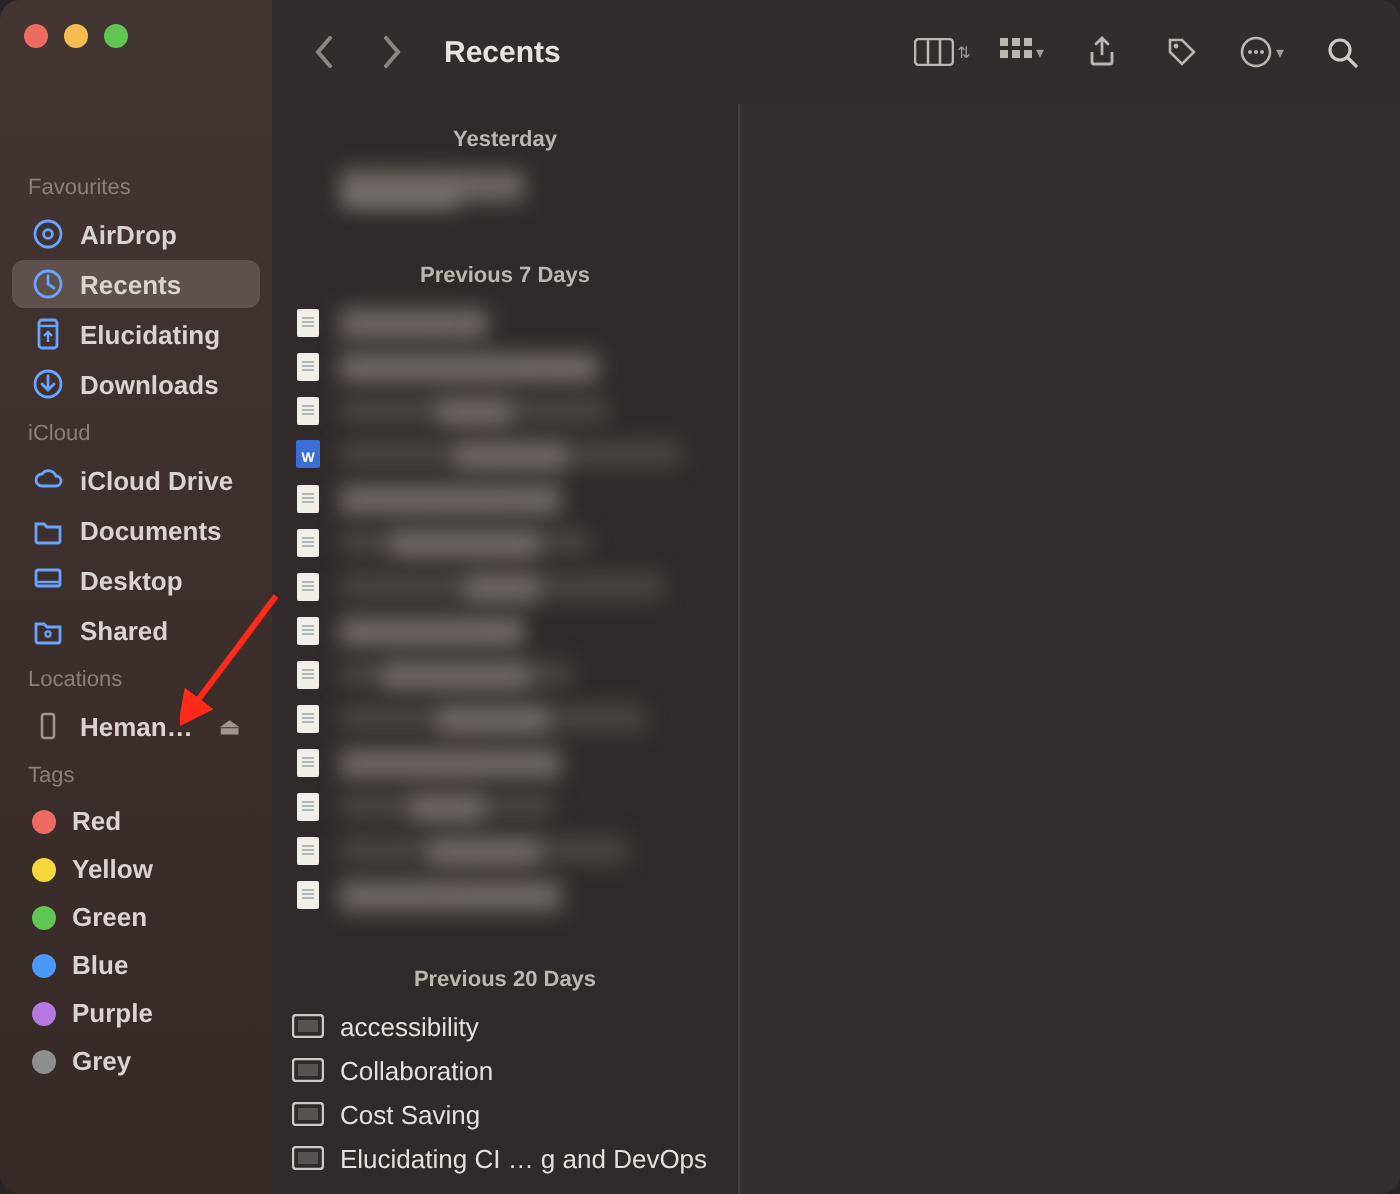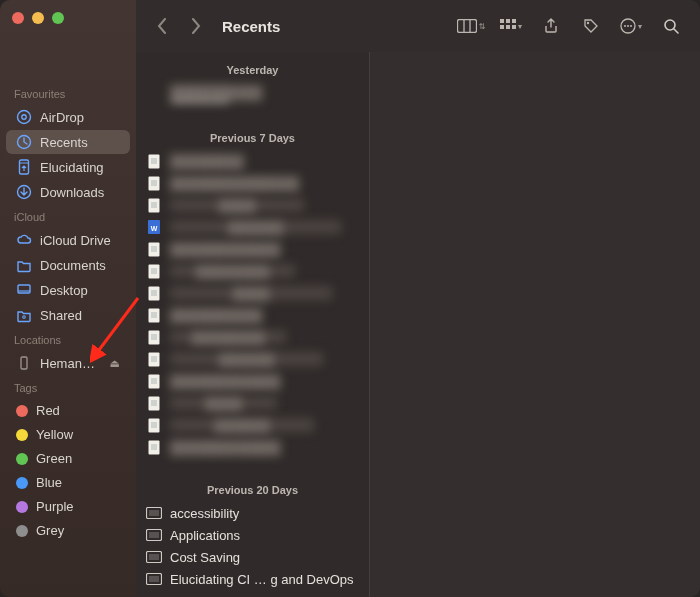--- a/index.html
+++ b/index.html
@@ -4,21 +4,21 @@
 <style>
   * { margin: 0; padding: 0; box-sizing: border-box; }
   html, body { width: 700px; height: 597px; overflow: hidden; font-family: -apple-system, "Helvetica Neue", Arial, sans-serif; background: #2a2525; }
   .window { display: flex; width: 700px; height: 597px; background: #2c2827; border-radius: 10px; overflow: hidden; }
   
   .sidebar { width: 136px; background: linear-gradient(#433531,#362a26); padding: 8px 0 0 0; display:flex; flex-direction:column;gap:44px; }
   .traffic { display:flex; gap:8px; padding: 4px 12px 14px 12px; }
   .dot { width:12px; height:12px; border-radius:50%; }
   .dot.red{background:#ec6a5e;} .dot.yellow{background:#f5bd4f;} .dot.green{background:#61c554;}
   .section-label { font-size:11px; color:#8b8078; padding: 6px 14px 4px; font-weight:500; }
-  .side-item { display:flex; align-items:center; gap:8px; padding:4px 10px; margin:1px 6px; border-radius:6px; color:#d9d4cf; font-size:13px; cursor:default; position:relative; }
+  .side-item { display:flex; align-items:center; gap:8px; padding:4px 10px; margin:1px 6px; border-radius:6px; color:#d9d4cf; font-size:13px; cursor:default; position:relative;font-weight:bold; }
   .side-item.active { background:#5e514b; }
   .side-item .icon { width:16px; height:16px; display:flex; align-items:center; justify-content:center; color:#6aa4ff; flex:0 0 16px;}
   .side-item.loc .icon{ color:#9e958e;}
   .side-item .label { white-space:nowrap; overflow:hidden; text-overflow:ellipsis; flex:1; }
   .eject { color:#9e958e; font-size:11px; }
   .tag-dot { width:12px; height:12px; border-radius:50%; flex:0 0 12px; }
   
   .arrow { position:absolute; left:90px; top:296px; pointer-events:none; }
   
   .main { flex:1; display:flex; flex-direction:column; background:#322d2c; }
@@ -402,21 +402,21 @@
             </span>
             <span class="txt" style="">accessibility</span>
           </div>
           <div class="row">
             <span class="ficon">
               <svg width="16" height="12">
                 <rect x="0.5" y="0.5" width="15" height="11" rx="1.5" fill="none" stroke="#cfc9c4" stroke-width="1.2"></rect>
                 <rect x="3" y="3" width="10" height="6" fill="#cfc9c4" opacity="0.25"></rect>
               </svg>
             </span>
-            <span class="txt" style="">Applications</span>
+            <span class="txt" style="">Collaboration</span>
           </div>
           <div class="row">
             <span class="ficon">
               <svg width="16" height="12">
                 <rect x="0.5" y="0.5" width="15" height="11" rx="1.5" fill="none" stroke="#cfc9c4" stroke-width="1.2"></rect>
                 <rect x="3" y="3" width="10" height="6" fill="#cfc9c4" opacity="0.25"></rect>
               </svg>
             </span>
             <span class="txt" style="">Cost Saving</span>
           </div>

